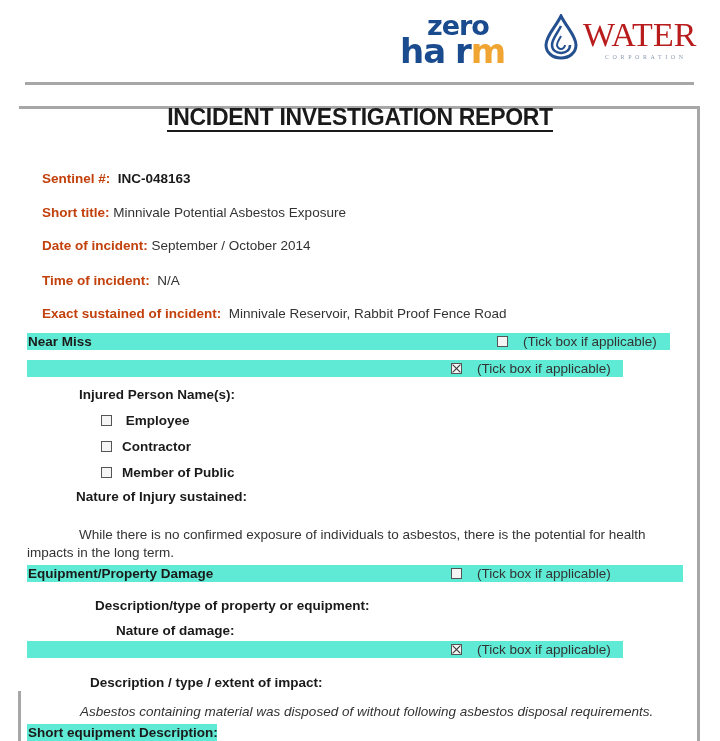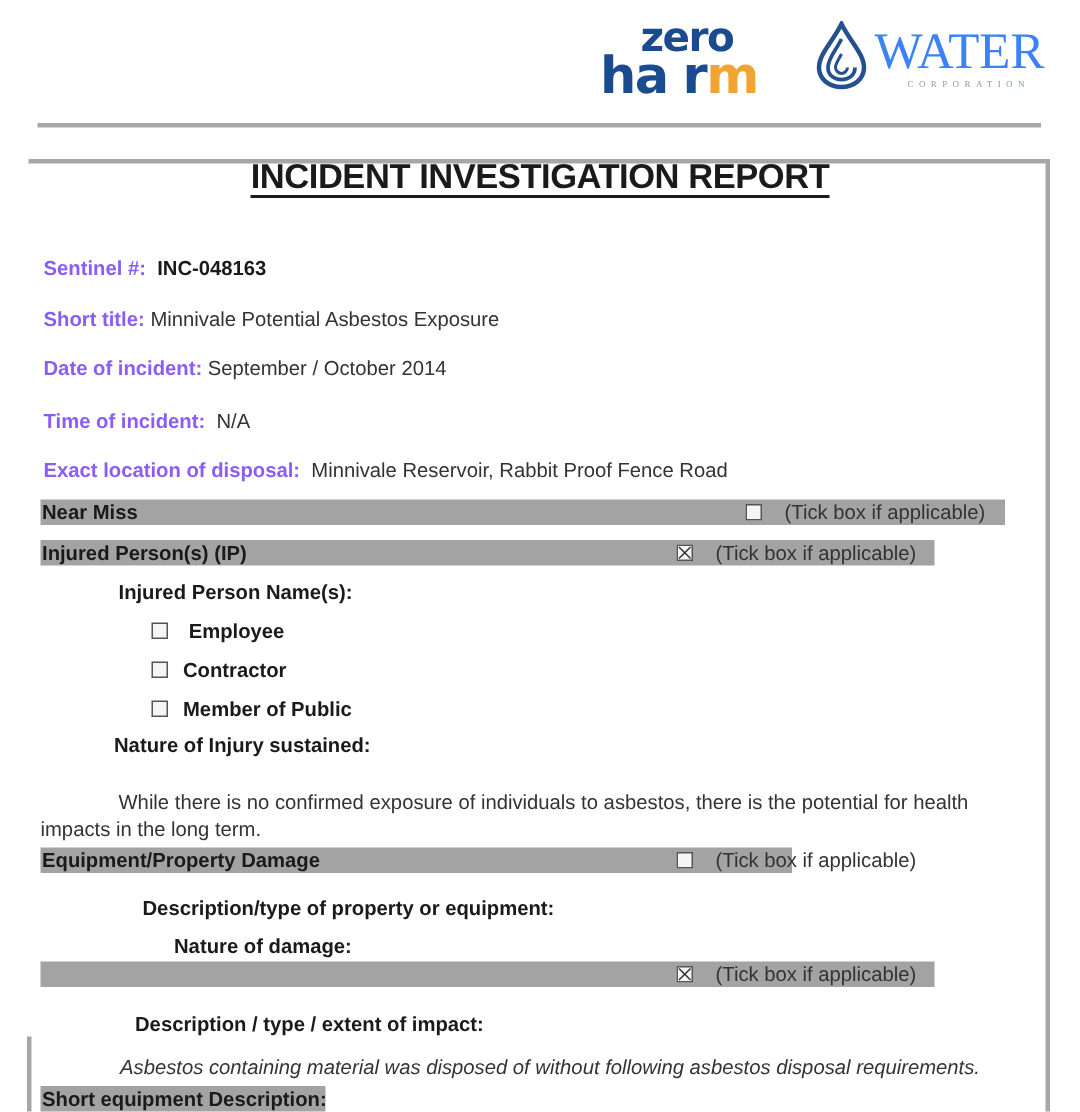--- a/index.html
+++ b/index.html
@@ -8,39 +8,39 @@
   .abs { position:absolute; }
 
   
   .logo-zero { left:400px; top:10px; width:102px; height:56px; }
   .zh-line { position:absolute; font-family:"DejaVu Sans", sans-serif; font-weight:bold; letter-spacing:-1px; line-height:1; }
   .zh-zero { left:27px; top:2px; font-size:27px; color:#1b4b8f; }
   .zh-ha { left:0; top:24px; font-size:34px; color:#1b4b8f; }
   .zh-rm { left:55px; top:24px; font-size:34px; color:#f0a432; }
   .zh-r-blue { color:#1b4b8f; }
   .logo-water { left:543px; top:12px; width:160px; height:52px; }
-  .water-word { position:absolute; left:40px; top:6px; font-family:"Liberation Serif", serif; font-size:34px; color:#3b82f6; letter-spacing:0px; line-height:1; }
+  .water-word { position:absolute; left:40px; top:6px; font-family:"Liberation Serif", serif; font-size:34px; color:#b91c1c; letter-spacing:0px; line-height:1; }
   .water-corp { position:absolute; left:62px; top:42px; font-family:"Liberation Serif", serif; font-size:6px; color:#8a9bb1; letter-spacing:3.6px; }
   .drop { position:absolute; left:0; top:2px; }
 
   
   .hr-top { left:25px; top:82px; width:669px; height:3px; background:#a7a7a7; }
   .hr-doc { left:19px; top:106px; width:681px; height:3px; background:#a7a7a7; }
   .vr-right { left:697px; top:106px; width:3px; height:635px; background:#a7a7a7; }
   .vr-left { left:18px; top:691px; width:3px; height:50px; background:#a7a7a7; }
 
   .title { left:0; width:720px; top:104px; text-align:center; font-size:23px; font-weight:bold; letter-spacing:-0.3px; }
   .title span { border-bottom:2px solid #1a1a1a; padding-bottom:0px; }
 
   .field { left:29px; font-size:13.5px; white-space:nowrap; }
-  .field .lbl { font-weight:bold; color:#8b5cf6; }
+  .field .lbl { font-weight:bold; color:#c2410c;margin-left:13px; }
   .field .val { color:#333; }
   .field .val.bold { font-weight:bold; color:#1a1a1a; }
 
-  .bar { position:absolute; height:17px; background:#a3a3a3; font-size:13.5px; line-height:17px; }
+  .bar { position:absolute; height:17px; background:#5eead4; font-size:13.5px; line-height:17px; }
   .bar .bar-lbl { position:absolute; left:1px; top:0; font-weight:bold; color:#1a1a1a; white-space:nowrap; }
   .bar .bar-right { position:absolute; top:0; white-space:nowrap; color:#333; }
   .cb { display:inline-block; width:9px; height:9px; border:1px solid #555; vertical-align:-1px; position:relative; background:#f5f5f5; }
   .cb.checked::before, .cb.checked::after { content:""; position:absolute; left:4px; top:-1px; width:1px; height:11px; background:#333; }
   .cb.checked::before { transform:rotate(45deg); }
   .cb.checked::after { transform:rotate(-45deg); }
 
   .sub { font-size:13.5px; font-weight:bold; white-space:nowrap; color:#1a1a1a; }
   .opt { font-size:13.5px; font-weight:bold; white-space:nowrap; color:#1a1a1a; }
   .opt .cb { margin-right:10px; }
@@ -81,54 +81,53 @@
 </div>
 <div class="abs field" style="top:238px">
   <span class="lbl">Date of incident:</span>
   <span class="val">September / October 2014</span>
 </div>
 <div class="abs field" style="top:273px">
   <span class="lbl">Time of incident:</span>&nbsp;
   <span class="val">N/A</span>
 </div>
 <div class="abs field" style="top:306px">
-  <span class="lbl">Exact location of disposal:</span>&nbsp;
+  <span class="lbl">Exact sustained of incident:</span>&nbsp;
   <span class="val">Minnivale Reservoir, Rabbit Proof Fence Road</span>
 </div>
 
 <div class="bar" style="left:27px; top:333px; width:643px;">
   <span class="bar-lbl">Near Miss</span>
   <span class="bar-right" style="left:470px;">
     <span class="cb"></span>&nbsp;&nbsp;&nbsp;
     <span>(Tick box if applicable)</span>
   </span>
 </div>
 
 <div class="bar" style="left:27px; top:360px; width:596px;">
-  <span class="bar-lbl">Injured Person(s) (IP)</span>
   <span class="bar-right" style="left:424px;">
     <span class="cb checked"></span>&nbsp;&nbsp;&nbsp;
     <span>(Tick box if applicable)</span>
   </span>
 </div>
 
 <div class="abs sub" style="left:79px; top:387px;">Injured Person Name(s):</div>
 <div class="abs opt" style="left:101px; top:413px;">
   <span class="cb"></span>&nbsp;<span>Employee</span>
 </div>
 <div class="abs opt" style="left:101px; top:439px;">
   <span class="cb"></span><span>Contractor</span>
 </div>
 <div class="abs opt" style="left:101px; top:465px;">
   <span class="cb"></span><span>Member of Public</span>
 </div>
 <div class="abs sub" style="left:76px; top:489px;">Nature of Injury sustained:</div>
 <div class="abs para" style="left:27px; top:514px; width:665px; text-indent:52px;">While there is no confirmed exposure of individuals to asbestos, there is the potential for health impacts in the long term.</div>
 
-<div class="bar" style="left:27px; top:565px; width:501px;">
+<div class="bar" style="left:27px; top:565px; width:656px;">
   <span class="bar-lbl">Equipment/Property Damage</span>
   <span class="bar-right" style="left:424px;">
     <span class="cb"></span>&nbsp;&nbsp;&nbsp;
     <span>(Tick box if applicable)</span>
   </span>
 </div>
 <div class="abs sub" style="left:95px; top:598px;">Description/type of property or equipment:</div>
 <div class="abs sub" style="left:95px; top:623px;margin-left:21px;">Nature of damage:</div>
 
 <div class="bar" style="left:27px; top:641px; width:596px;">

